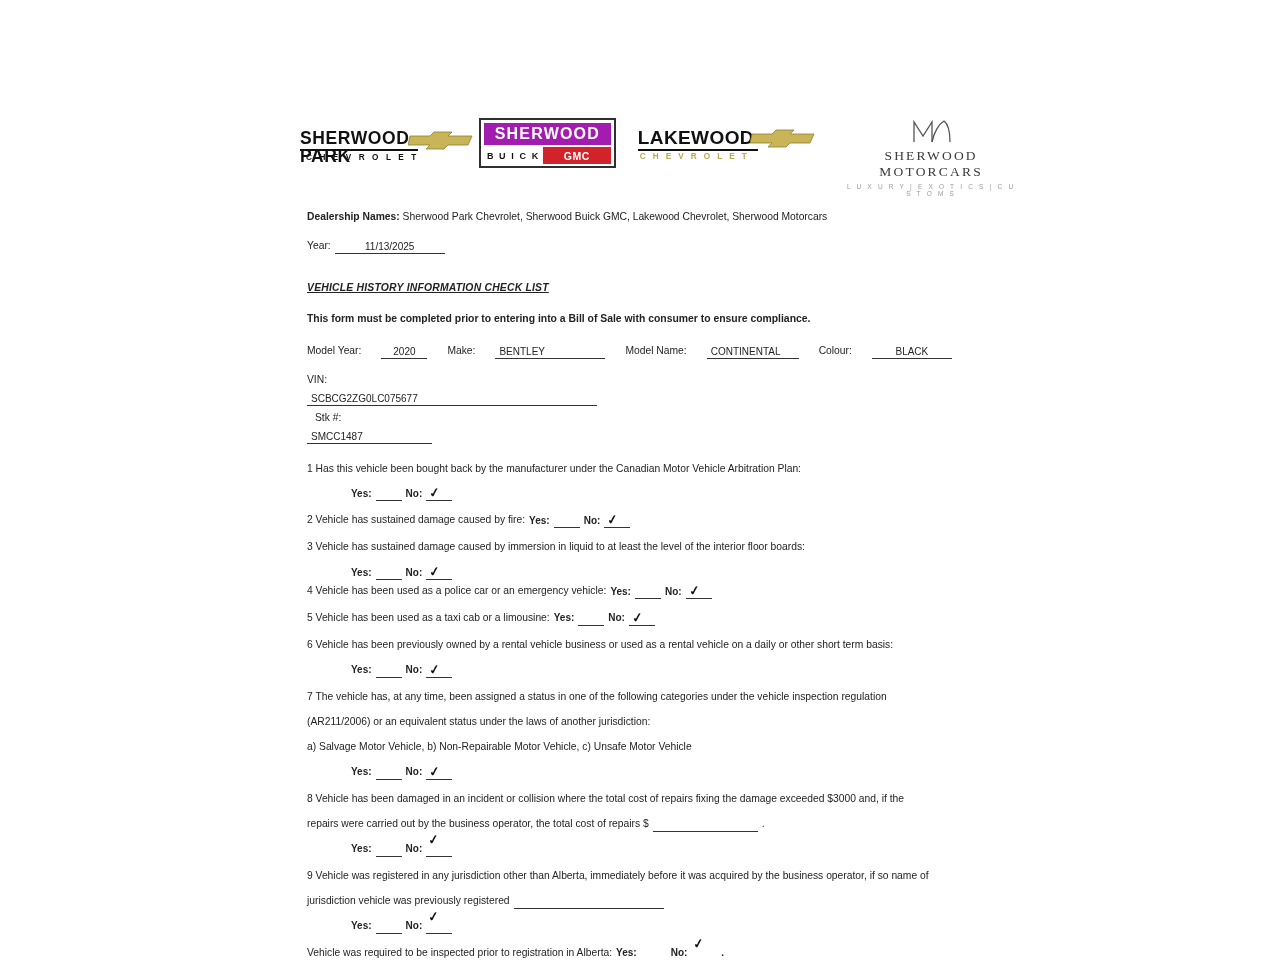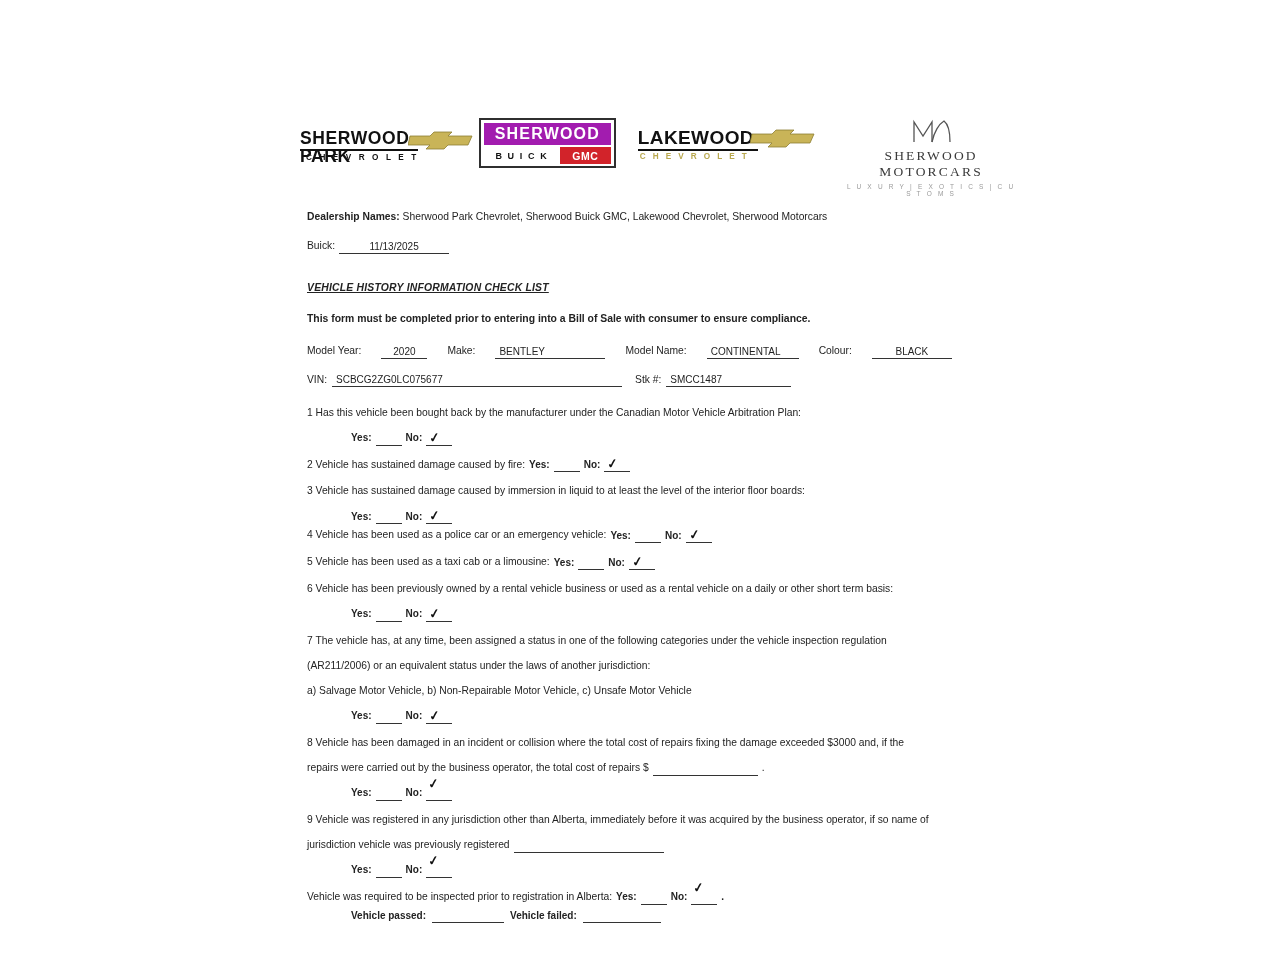--- a/index.html
+++ b/index.html
@@ -71,21 +71,21 @@
   }
   .logo-sbg .sub {
     position: absolute; left: 3px; top: 27px; right: 3px; height: 17px;
     display: flex;
   }
   .logo-sbg .sub .buick {
     flex: 1 1 auto; color: #111; font-size: 9px; font-weight: 700;
     letter-spacing: 1.6px; display: flex; align-items: center; justify-content: center;
   }
   .logo-sbg .sub .gmc {
-    width: 51px; background: #d2232a; color: #fff;
+    width: 68px; background: #d2232a; color: #fff;
     font-size: 10.5px; font-weight: 800; letter-spacing: 0.5px;
     display: flex; align-items: center; justify-content: center;
   }
 
   
   .logo-lkw { position: relative; width: 180px; height: 52px; margin-left: 22px; }
   .logo-lkw .l1 {
     font-weight: 800; font-size: 19px; letter-spacing: 0.4px; color: #111;
     position: absolute; top: 10px; left: 0; line-height: 1;
   }
@@ -138,21 +138,21 @@
     letter-spacing: 0.2px;
     margin-bottom: 16px;
     font-size: 10.4px;
   }
   .notice {
     font-weight: 700;
     margin-bottom: 18px;
     font-size: 10.4px;
   }
   .vehicle-line-1 { display: flex; align-items: flex-end; gap: 20px; margin-bottom: 14px; flex-wrap: nowrap; }
-  .vehicle-line-2 { display: flex; align-items: center; gap: 5px; margin-bottom: 18px; }
+  .vehicle-line-2 { display: flex; align-items: flex-start; gap: 5px; margin-bottom: 18px; flex-direction: column; }
   .q-block { margin-bottom: 12px; }
   .yn {
     margin-top: 0;
     margin-left: 44px;
     display: flex;
     align-items: flex-end;
     gap: 4px;
     font-weight: 700;
     font-size: 10px;
   }
@@ -244,21 +244,21 @@
   </div>
 
   <div class="doc">
 
     <div class="dealer-line">
       <span class="b">Dealership Names:</span>
       <span>Sherwood Park Chevrolet, Sherwood Buick GMC, Lakewood Chevrolet, Sherwood Motorcars</span>
     </div>
 
     <div class="date-line">
-      <span>Buick:</span>
+      <span>Year:</span>
       <span class="fill" style="min-width:110px">11/13/2025</span>
     </div>
 
     <div class="title-line">VEHICLE HISTORY INFORMATION CHECK LIST</div>
 
     <div class="notice">This form must be completed prior to entering into a Bill of Sale with consumer to ensure compliance.</div>
 
     <div class="vehicle-line-1">
       <span>Model Year:</span>
       <span class="fill" style="min-width:46px">2020</span>

